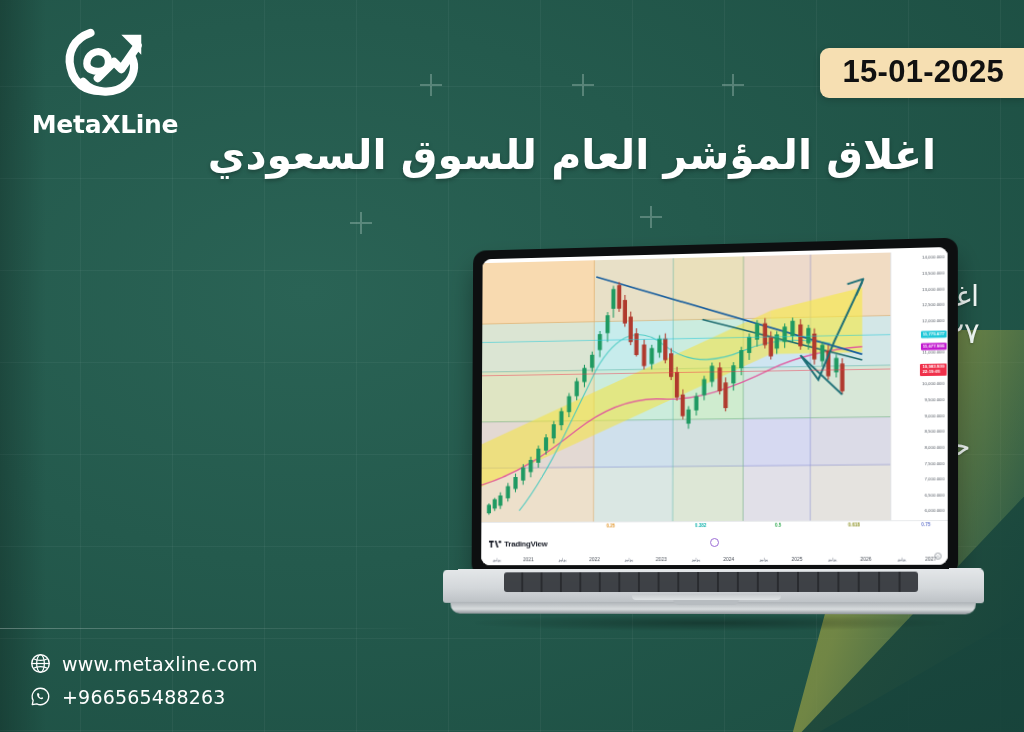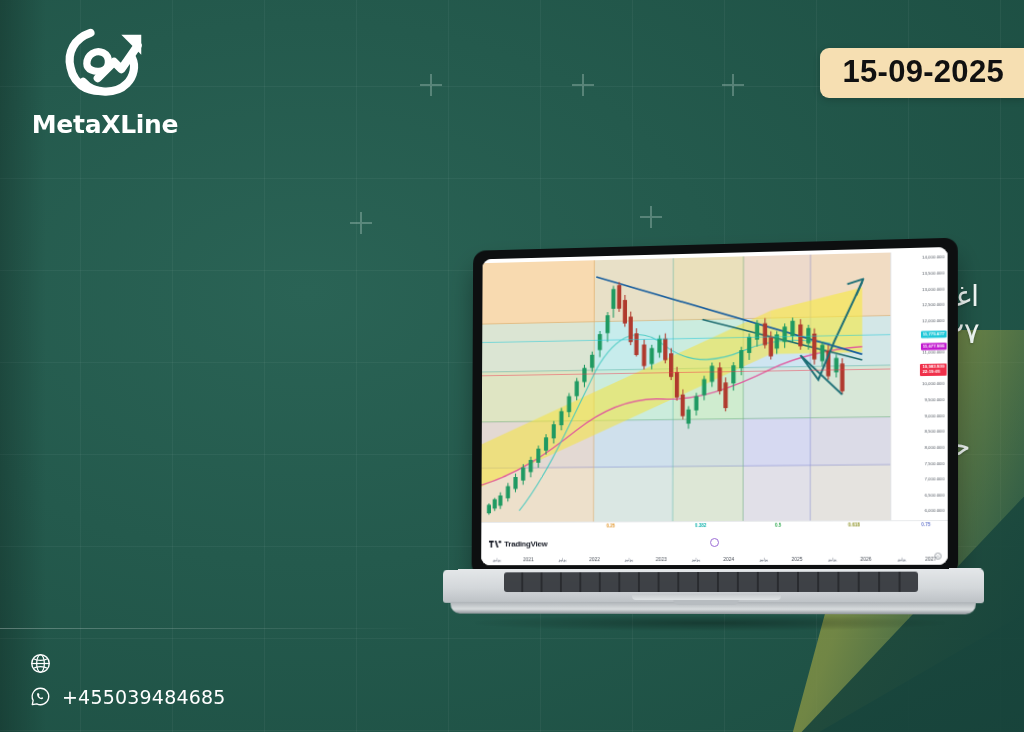--- a/index.html
+++ b/index.html
@@ -234,22 +234,23 @@
       <path d="M34 12 C16 18 8 34 12 50 C14 60 20 68 28 72" fill="none" stroke="#fff" stroke-width="9" stroke-linecap="round"></path>
       <path d="M26 66 C38 80 62 80 74 68 C82 60 84 48 80 40" fill="none" stroke="#fff" stroke-width="9" stroke-linecap="round"></path>
       <path d="M30 46 C30 36 40 30 48 34 C56 38 56 52 46 54 C38 56 30 52 30 46 Z" fill="none" stroke="#fff" stroke-width="8" stroke-linecap="round"></path>
       <path d="M42 62 L60 44 L68 52 L86 26" fill="none" stroke="#fff" stroke-width="9" stroke-linecap="round" stroke-linejoin="round"></path>
       <path d="M68 14 L90 14 L90 36 Z" fill="#fff"></path>
       <path d="M24 70 C30 74 36 76 44 76" fill="none" stroke="#fff" stroke-width="9" stroke-linecap="round"></path>
     </svg>
     <div id="logo-word">MetaXLine</div>
   </div>
 
-  <div id="date-badge">15-09-2025</div>
-
+  <div id="date-badge">15-01-2025</div>
+
+  <div id="headline">اغلاق المؤشر العام للسوق السعودي</div>
 
   <div id="body-copy">
     <span class="ln">اغلق المؤشر العام ( تاسي ) علي</span>
     <span class="ln">١٠٤٢٧ نقطة بهبوط ٦ نقط يتحرك</span>
     <span class="ln">المؤشر في نطاق زمني بقناة</span>
     <span class="ln">سعريه هابطه</span>
     <span class="ln">حاليا المؤشر اعلي ١٠٢٠٠ يواجه</span>
     <span class="ln">مقاومة ١٠٥٥٠ ل ١٠٧٥٠</span>
     <span class="ln">دعم رئيسي ١٠٢٠٠ ثم ٩٩٣٠</span>
   </div>
@@ -257,29 +258,30 @@
   <div id="footer-divider"></div>
   <div id="footer">
     <div class="f-row">
       <svg class="f-ico" viewBox="0 0 24 24">
         <circle cx="12" cy="12" r="10" fill="none" stroke="#fff" stroke-width="1.6"></circle>
         <ellipse cx="12" cy="12" rx="4.4" ry="10" fill="none" stroke="#fff" stroke-width="1.4"></ellipse>
         <line x1="2" y1="12" x2="22" y2="12" stroke="#fff" stroke-width="1.4"></line>
         <path d="M4 6.5 C8 9 16 9 20 6.5" fill="none" stroke="#fff" stroke-width="1.3"></path>
         <path d="M4 17.5 C8 15 16 15 20 17.5" fill="none" stroke="#fff" stroke-width="1.3"></path>
       </svg>
+      <span class="f-txt">www.metaxline.com</span>
     </div>
     <div class="f-row">
       <svg class="f-ico" viewBox="0 0 24 24">
         <path d="M12 2.6 A9.4 9.4 0 0 0 3.6 16.4 L2.6 21.4 L7.8 20.4 A9.4 9.4 0 1 0 12 2.6 Z" fill="none" stroke="#fff" stroke-width="1.5" stroke-linejoin="round"></path>
         <path d="M9.2 8.1 C8.6 8.1 8.1 8.8 8.1 9.6 C8.1 12.2 10.8 15 13.4 15 C14.3 15 15 14.5 15 13.8
                  C15 13.5 14 12.9 13.7 12.9 C13.3 12.9 13.1 13.6 12.7 13.6 C12 13.6 10.2 11.9 10.2 11.1
                  C10.2 10.8 10.8 10.6 10.8 10.2 C10.8 9.9 10.1 8.1 9.2 8.1 Z" fill="#fff"></path>
       </svg>
-      <span class="f-txt">+455039484685</span>
+      <span class="f-txt">+966565488263</span>
     </div>
   </div>
 
   <div id="laptop">
     <div id="lid">
       <div id="screen">
         <div id="chart-wrap">
 
           <div id="plot">
             <svg viewBox="0 0 420 280" preserveAspectRatio="none" style="position:absolute;inset:0;width:100%;height:100%">

